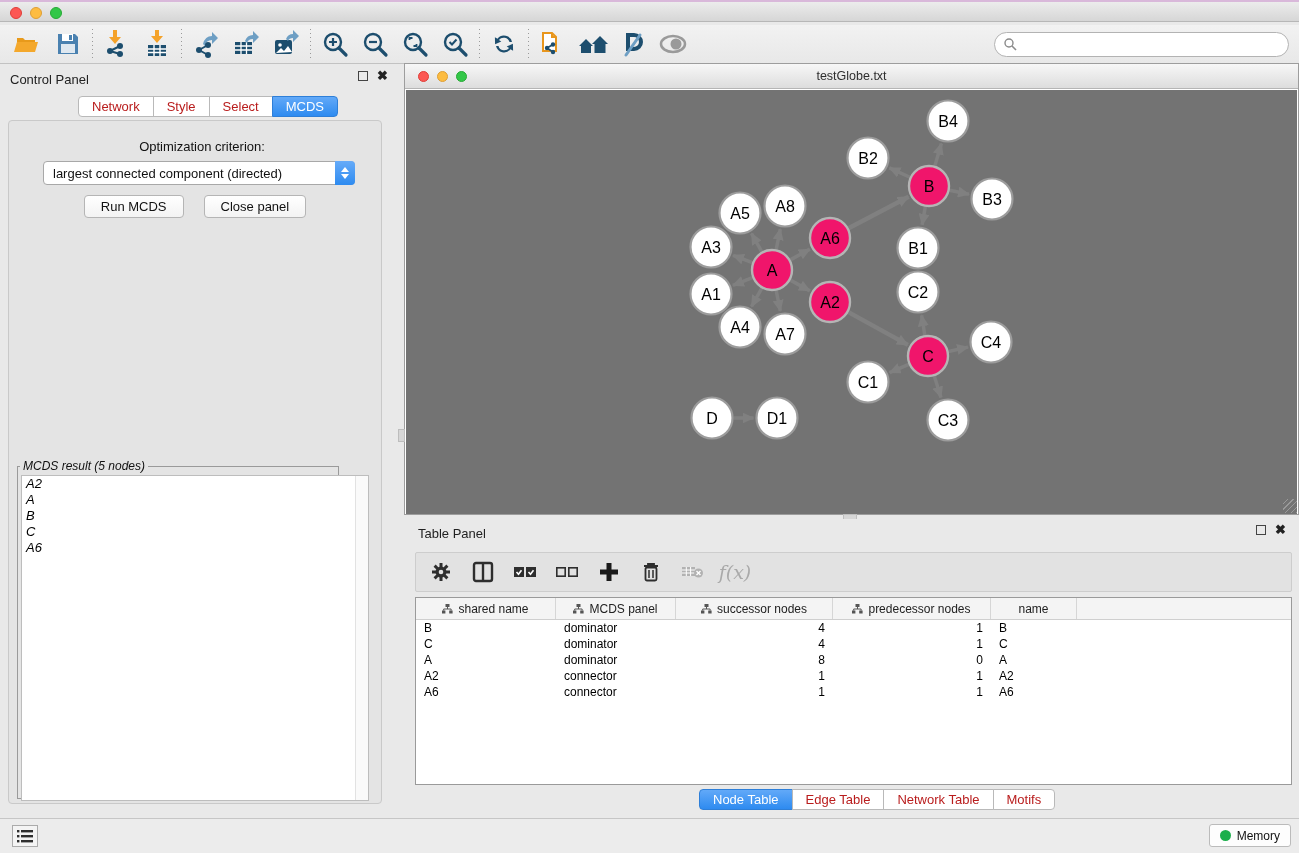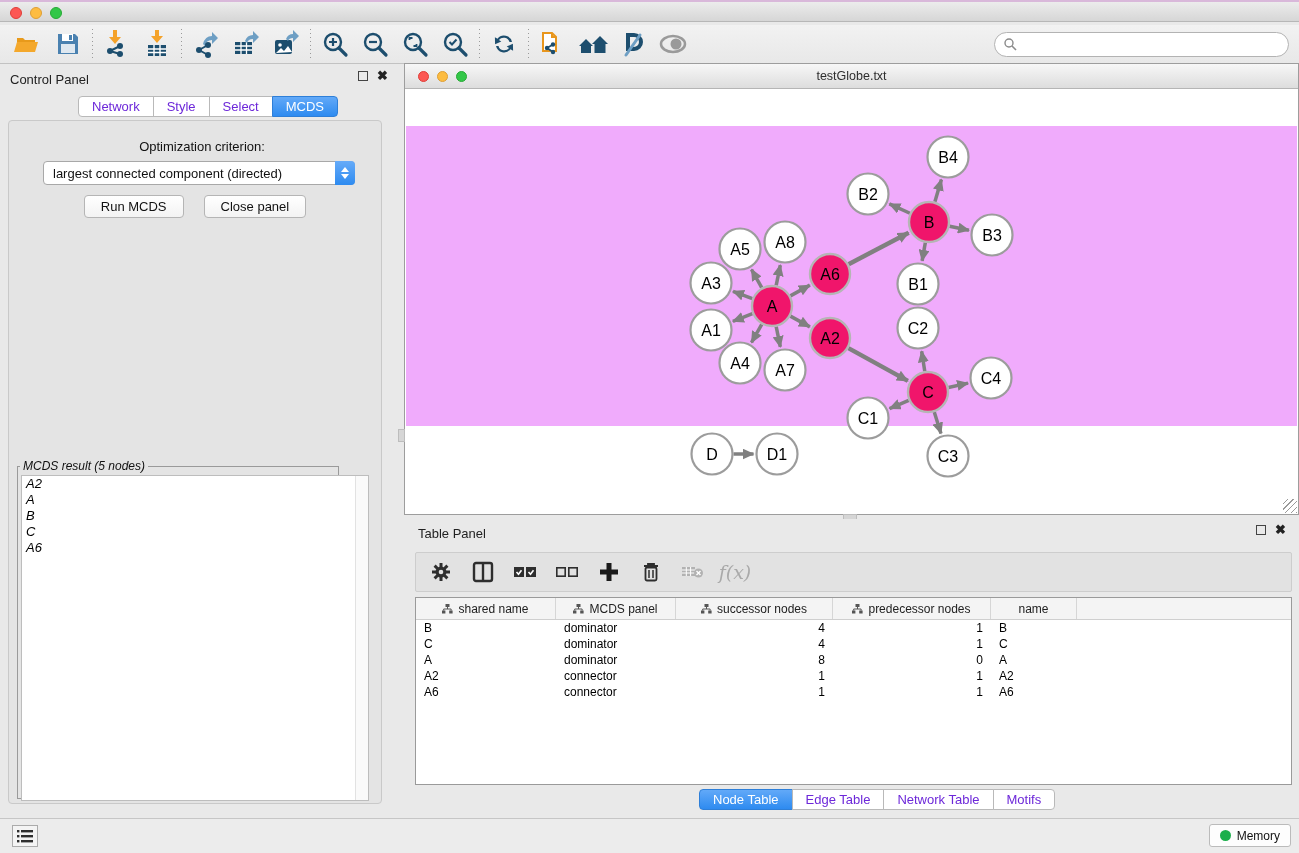--- a/index.html
+++ b/index.html
@@ -27,21 +27,21 @@
 
   
   .control-panel { position:absolute; left:0; top:64px; width:398px; height:749px; background:#e9e9e9; }
   .cp-header { position:absolute; left:10px; top:8px; font-size:13px; color:#222; }
   .panel-winbtns { position:absolute; right:10px; top:7px; display:flex; gap:9px; align-items:center; }
   .float-btn { width:10px; height:10px; border:1.5px solid #444; background:transparent; }
   .close-x { font-size:13px; font-weight:bold; color:#222; line-height:10px; }
 
   .seg { display:flex; position:absolute; }
   .seg .seg-btn { height:21px; padding:0 13px; background:#fff; border:1px solid #b9b9b9; margin-left:-1px;
-     font-size:13px; color:#6d28d9; display:flex; align-items:center; justify-content:center; cursor:default; }
+     font-size:13px; color:#b91c1c; display:flex; align-items:center; justify-content:center; cursor:default; }
   .seg .seg-btn:first-child { border-radius:4px 0 0 4px; margin-left:0; }
   .seg .seg-btn:last-child { border-radius:0 4px 4px 0; }
   .seg .seg-btn.active { background:linear-gradient(#62a9f8,#2e8bf0); border-color:#2e7fd8; color:#fff; }
 
   .cp-tabs { left:78px; top:32px; }
 
   .cp-body { position:absolute; left:8px; top:56px; width:374px; height:684px;
      background:#e4e4e4; border:1px solid #c9c9c9; border-radius:4px; }
   .opt-label { position:absolute; left:14px; right:0; top:18px; text-align:center; font-size:13px; color:#111; }
   .dropdown { position:absolute; left:34px; top:40px; width:312px; height:24px; background:#fff;
@@ -65,21 +65,21 @@
   
   .net-window { position:absolute; left:404px; top:63px; width:895px; height:452px;
      background:#fff; border:1px solid #9d9d9d; }
   .net-titlebar { position:absolute; left:0; top:0; right:0; height:25px;
      background:linear-gradient(#f7f7f7,#dddddd); border-bottom:1px solid #b5b5b5; }
   .net-titlebar .title { position:absolute; left:0; right:0; top:5px; text-align:center; font-size:12.5px; color:#2e2e2e; }
   .tl2 { position:absolute; top:7px; width:11px; height:11px; border-radius:50%; }
   .tl2.red { left:13px; background:#fc5753; border:1px solid #df3e38; }
   .tl2.yellow { left:32px; background:#fdbc40; border:1px solid #de9f34; }
   .tl2.green { left:51px; background:#33c748; border:1px solid #27aa35; }
-  .net-canvas { position:absolute; left:1px; top:26px; width:891px; height:300px; background:#f0abfc;margin-top:36px; }
+  .net-canvas { position:absolute; left:1px; top:26px; width:891px; height:424px; background:#737373; }
   .resize-grip { position:absolute; right:1px; bottom:1px; width:14px; height:14px;
      background:repeating-linear-gradient(135deg, transparent 0 3px, #9a9a9a 3px 4px); }
   .divider-handle-v { position:absolute; left:398px; top:429px; width:7px; height:13px; background:#d6d6d6; border:1px solid #bdbdbd; }
   .divider-handle-h { position:absolute; left:843px; top:514px; width:14px; height:7px; background:#d6d6d6; border:1px solid #bdbdbd; }
 
   
   .table-panel { position:absolute; left:404px; top:519px; width:895px; height:297px; background:#e9e9e9; }
   .tp-header { position:absolute; left:14px; top:7px; font-size:13px; color:#222; }
   .tp-toolbar { position:absolute; left:11px; top:33px; width:877px; height:40px;
      background:#e2e2e2; border:1px solid #cdcdcd; border-radius:2px; display:flex; align-items:center; padding:0 8px; gap:8px; }

